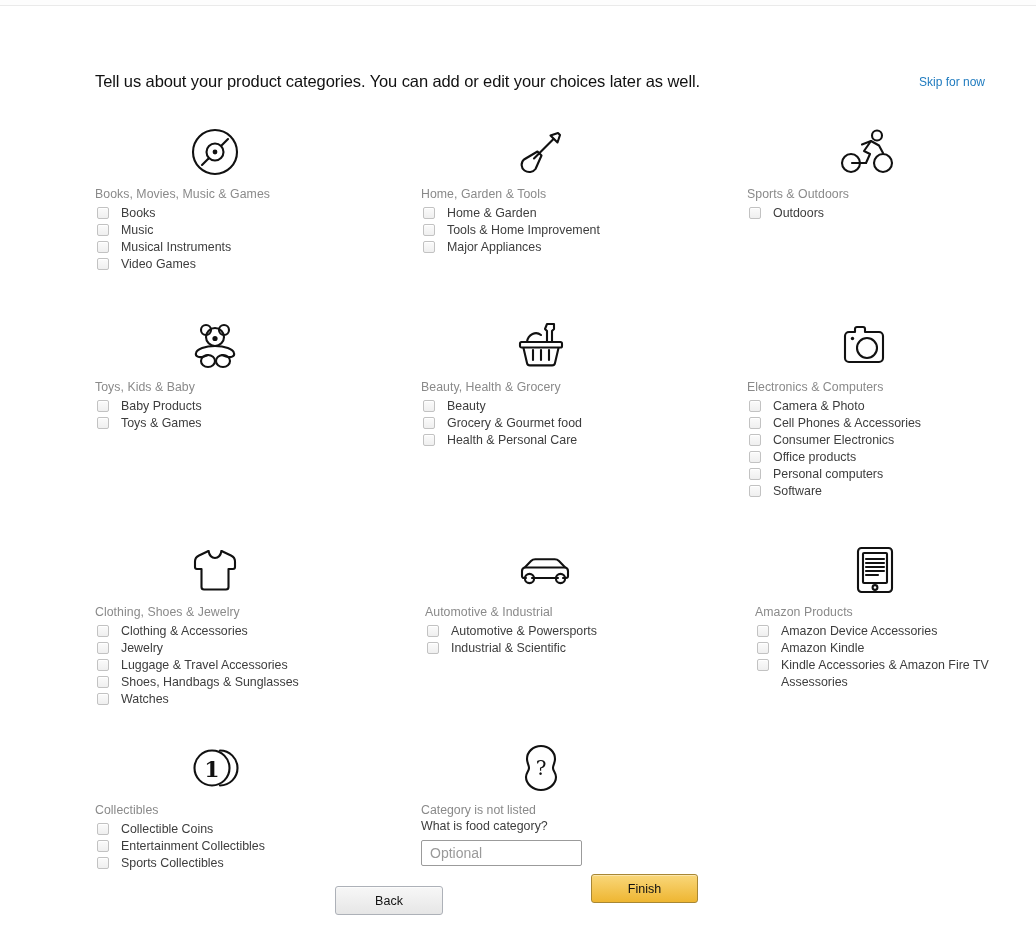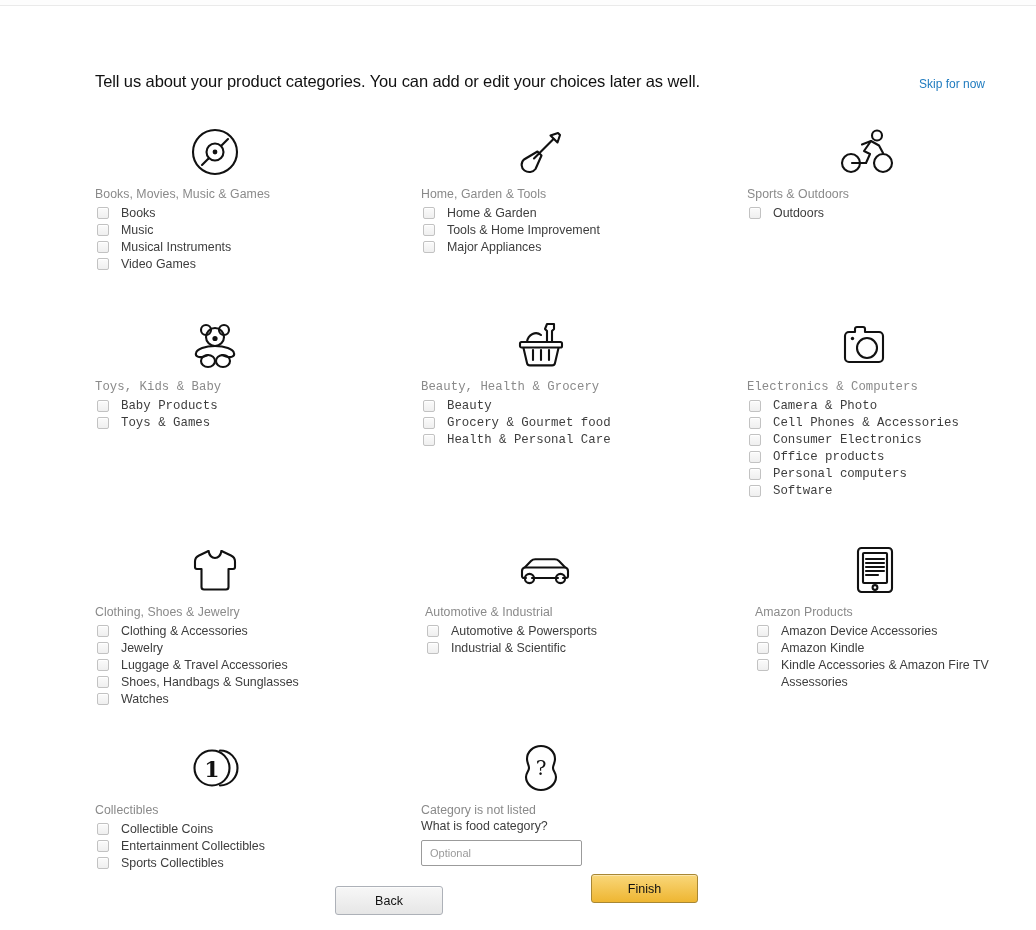--- a/index.html
+++ b/index.html
@@ -19,21 +19,21 @@
     position: absolute; left: 0; top: 0;
     width: 1036px; height: 6px;
     background: #fdfdfd;
     border-bottom: 1px solid #eaeaea;
   }
   .header-row {
     position: absolute;
     left: 95px; top: 72px;
     width: 890px;
     display: flex;
-    align-items: flex-end;
+    align-items: center;
     justify-content: space-between;
   }
   .headline {
     font-size: 16.5px;
     color: #111111;
     letter-spacing: -0.1px;
     white-space: nowrap;
   }
   .skip-link {
     font-size: 12px;
@@ -111,21 +111,21 @@
     color: #3d3d3d;
     line-height: 17px;
     margin-bottom: 5px;
   }
   .opt-input {
     width: 161px;
     height: 26px;
     border: 1px solid #9b9b9b;
     border-radius: 2px;
     padding: 0 8px;
-    font-size: 11px;
+    font-size: 14px;
     color: #333;
     font-family: "Liberation Sans", sans-serif;
     background: #fff;
     outline: none;
   }
   .opt-input::placeholder { color: #9a9a9a; }
 
   .footer {
     position: absolute;
     left: 0; top: 874px;
@@ -246,21 +246,21 @@
         <div class="group-title">Sports &amp; Outdoors</div>
         <ul class="sub-list">
           <li class="sub-item">
               <span class="cbx"></span>
               <span class="sub-label">Outdoors</span>
             </li>
         </ul>
       </div>
     </div>
 
-    <div class="row" style="margin-top:38px;font-family:Liberation Mono, monospace;">
+    <div class="row" style="margin-top:38px;">
       <div class="cell">
         <div class="icon-wrap">
           <svg width="50" height="50" viewBox="0 0 50 50">
             <circle class="ico" cx="16" cy="10" r="5"></circle>
             <circle class="ico" cx="34" cy="10" r="5"></circle>
             <circle class="ico" cx="25" cy="17" r="9"></circle>
             <circle class="ico-f" cx="25" cy="18.5" r="2.6"></circle>
             <path class="ico" d="M25 26 C15 26 7 29 6 33 C5 36.5 9 38 14 36.5 L18 35"></path>
             <path class="ico" d="M25 26 C35 26 43 29 44 33 C45 36.5 41 38 36 36.5 L32 35"></path>
             <ellipse class="ico" cx="18" cy="41" rx="7" ry="6"></ellipse>

